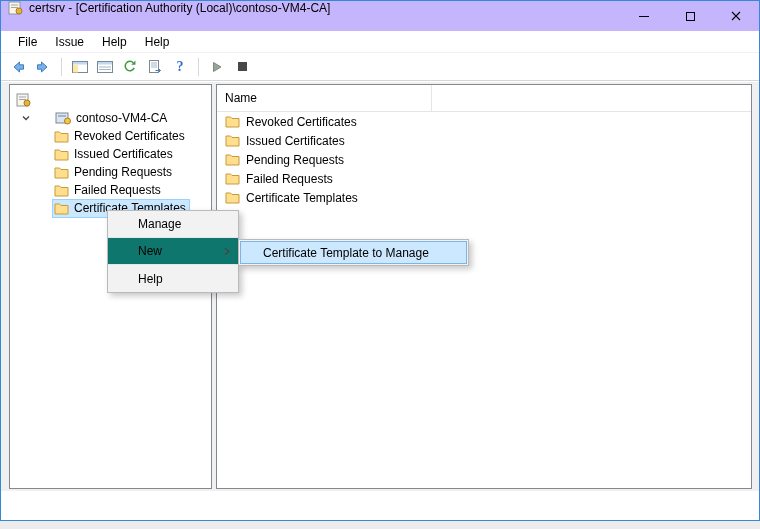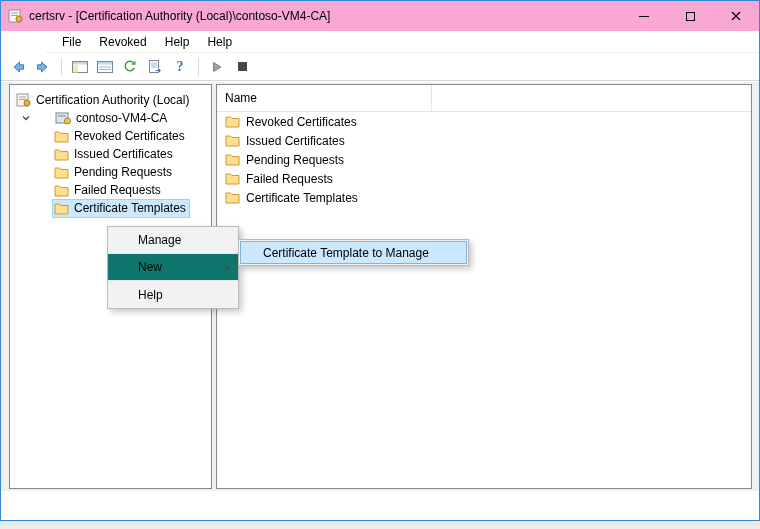--- a/index.html
+++ b/index.html
@@ -10,29 +10,29 @@
     font-family: "Liberation Sans", sans-serif;
     font-size: 12px;
     color: #000;
     overflow: hidden;
   }
   .window {
     position: absolute; left: 0; top: 0; width: 760px; height: 521px;
     background: #ffffff; border: 1px solid #3488d8;
   }
   
-  .titlebar { height: 30px; display: flex; align-items: center; background: #f9a8d4; }
+  .titlebar { height: 30px; display: flex; background: #c4b5fd; }
   .app-icon { margin: 0 6px 0 7px; display: flex; }
   .title-text { font-size: 12px; white-space: nowrap; }
   .window-controls { margin-left: auto; display: flex; height: 100%; }
   .win-btn { width: 46px; height: 100%; display: flex; align-items: center; justify-content: center; }
   .min-glyph { width: 10px; height: 1px; background: #000; }
   .max-glyph { width: 9px; height: 9px; border: 1px solid #000; }
   
-  .menubar { height: 22px; display: flex; align-items: center; padding-left: 8px; border-bottom: 1px solid #f0f0f0; margin-left: 44px; }
+  .menubar { height: 22px; display: flex; align-items: center; padding-left: 8px; border-bottom: 1px solid #f0f0f0; }
   .menu-item { padding: 3px 9px; }
   
   .toolbar { height: 28px; display: flex; align-items: center; padding-left: 8px; gap: 7px; border-bottom: 1px solid #d7d7d7; }
   .tb-icon { display: flex; align-items: center; justify-content: center; width: 18px; height: 18px; }
   .tb-sep { width: 1px; height: 18px; background: #d8d8d8; margin: 0 2px; }
   .help-glyph { color: #2f6fd0; font-weight: bold; font-size: 14px; font-family: "Liberation Serif", serif; }
   
   .workspace { position: absolute; top: 81px; left: 0; right: 0; bottom: 29px; background: #f0f0f0; }
   .tree-pane {
     position: absolute; left: 8px; top: 2px; bottom: 2px; width: 203px;
@@ -55,21 +55,21 @@
   .list-header { height: 27px; display: flex; align-items: stretch; border-bottom: 1px solid #e5e5e5; }
   .col-name {
     width: 215px; display: flex; align-items: center; padding-left: 8px;
     border-right: 1px solid #e5e5e5;
   }
   .list-row { height: 19px; display: flex; align-items: center; padding-left: 8px; }
   .list-row svg { margin-right: 6px; }
   
   .context-menu {
     position: absolute; left: 107px; top: 210px; width: 132px; z-index: 10;
-    background: #f2f2f2; border: 1px solid #bababa; box-shadow: 3px 3px 6px rgba(0,0,0,0.22); margin-top: 16px;
+    background: #f2f2f2; border: 1px solid #bababa; box-shadow: 3px 3px 6px rgba(0,0,0,0.22);
   }
   .menu-row {
     height: 27px; display: flex; align-items: center; padding-left: 30px;
     position: relative; border-bottom: 1px solid #e6e6e6;
   }
   .menu-row:last-child { border-bottom: none; }
   .menu-row.highlight { background: #0f766e; }
   .submenu-arrow { position: absolute; right: 8px; display: flex; }
   .submenu {
     position: absolute; left: 238px; top: 239px; width: 231px; z-index: 11;
@@ -118,21 +118,21 @@
       <div class="win-btn">
         <svg width="10" height="10" viewBox="0 0 10 10">
             <path d="M1 1 L9 9 M9 1 L1 9" stroke="#000" stroke-width="1.1"></path>
           </svg>
       </div>
     </div>
   </div>
 
   <div class="menubar">
     <span class="menu-item">File</span>
-    <span class="menu-item">Revoked</span>
+    <span class="menu-item">Issue</span>
     <span class="menu-item">Help</span>
     <span class="menu-item">Help</span>
   </div>
 
   <div class="toolbar">
     <span class="tb-icon">
       <svg width="16" height="16" viewBox="0 0 16 16">
           <path d="M9.5 3 L4 8 L9.5 13 L9.5 10.2 H13.5 V5.8 H9.5 Z" fill="#7AB1E8" stroke="#3D7FC1"></path>
         </svg>
     </span>
@@ -192,21 +192,20 @@
 
     <div class="tree-pane">
       <div class="tree-row row-root">
         <span class="node-inner">
           <svg width="15" height="14" viewBox="0 0 15 14">
               <rect x="1" y="1" width="11" height="12" fill="#FDF6E3" stroke="#8A94A5"></rect>
               <line x1="3" y1="4" x2="10" y2="4" stroke="#9AA5B5"></line>
               <line x1="3" y1="6.5" x2="10" y2="6.5" stroke="#9AA5B5"></line>
               <circle cx="11" cy="10" r="3" fill="#E8B33C" stroke="#A77B1E"></circle>
             </svg>
-          <span>Certification Authority (Local)</span>
         </span>
       </div>
       <div class="tree-row row-ca">
         <span class="chevron">
           <svg width="10" height="10" viewBox="0 0 10 10">
               <path d="M2 3.5 L5 6.5 L8 3.5" fill="none" stroke="#444" stroke-width="1.3"></path>
             </svg>
         </span>
         <span class="node-inner">
           <svg width="16" height="14" viewBox="0 0 16 14">

